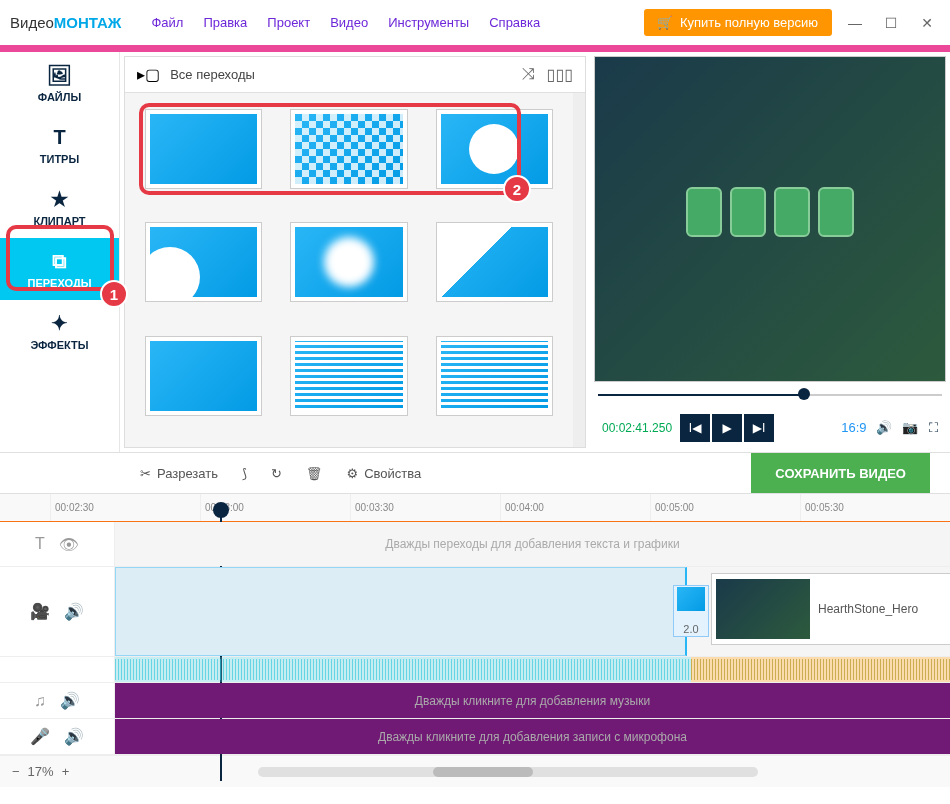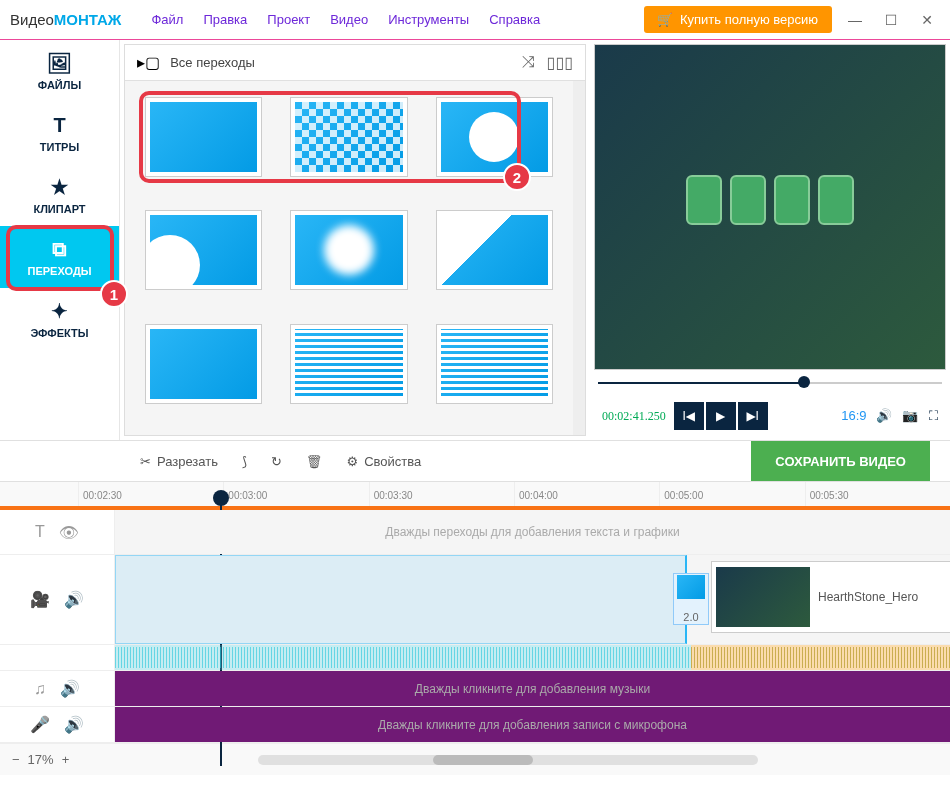--- a/index.html
+++ b/index.html
@@ -1,19 +1,19 @@
 <!DOCTYPE html>
 <html><head>
 <meta charset="utf-8">
 <style>
 * { margin: 0; padding: 0; box-sizing: border-box; font-family: Arial, sans-serif; }
 body { background: #fff; width: 950px; height: 804px; overflow: hidden; position: relative; }
 
 
-.titlebar { height: 40px; background: #fff; display: flex; align-items: center; padding: 0 10px; border-bottom: 1px solid #ec4899; }
+.titlebar { height: 52px; background: #fff; display: flex; align-items: center; padding: 0 10px; border-bottom: 7px solid #ec4899; }
 .logo { font-size: 15px; color: #333; }
 .logo .accent { color: #00a8e8; font-weight: bold; }
 .menubar { display: flex; gap: 20px; margin-left: 30px; }
 .menu-item { font-size: 13px; color: #6d28d9; cursor: pointer; }
 .titlebar-right { margin-left: auto; display: flex; align-items: center; gap: 10px; }
 .buy-btn { background: #ff9500; color: #fff; padding: 6px 14px; font-size: 13px; border-radius: 3px; display: flex; align-items: center; gap: 6px; cursor: pointer; }
 .win-btn { width: 26px; height: 26px; display: flex; align-items: center; justify-content: center; color: #666; cursor: pointer; font-size: 14px; }
 
 
 .main { display: flex; height: 400px; }
@@ -43,34 +43,34 @@
 
 .preview { width: 360px; display: flex; flex-direction: column; padding: 4px; }
 .preview-video { flex: 1; background: linear-gradient(135deg, #1a3a4a, #2d5a3d); position: relative; margin-bottom: 4px; border: 1px solid #ccc; }
 .preview-ui { position: absolute; top: 40%; left: 50%; transform: translateX(-50%); display: flex; gap: 8px; }
 .preview-ui div { width: 36px; height: 50px; background: #4a6; border-radius: 6px; border: 2px solid #8c9; }
 .preview-seek { height: 16px; position: relative; margin: 0 4px 6px; }
 .preview-seek-line { position: absolute; top: 50%; left: 0; right: 0; height: 2px; background: #ccc; }
 .preview-seek-prog { position: absolute; top: 50%; left: 0; width: 60%; height: 2px; background: #0a2540; }
 .preview-seek-dot { position: absolute; top: 50%; left: 60%; width: 12px; height: 12px; background: #0a2540; border-radius: 50%; transform: translate(-50%, -50%); }
 .preview-controls { height: 40px; display: flex; align-items: center; gap: 8px; padding: 0 8px; }
-.timecode { font-size: 12px; color: #0a5; font-family: Liberation Serif, serif; }
+.timecode { font-size: 12px; color: #0a5; font-family: Liberation Sans, sans-serif; }
 .play-btns { display: flex; gap: 2px; }
 .play-btn { width: 30px; height: 28px; background: #0a2540; color: #fff; display: flex; align-items: center; justify-content: center; cursor: pointer; font-size: 12px; }
 .preview-controls-right { margin-left: auto; display: flex; gap: 10px; align-items: flex-start; color: #0a2540; font-size: 13px; }
 .aspect { color: #2196f3; }
 
 
 .toolbar { height: 42px; border-top: 1px solid #e0e0e0; border-bottom: 1px solid #e0e0e0; display: flex; align-items: center; padding: 0 20px 0 140px; gap: 24px; }
 .tool { display: flex; align-items: center; gap: 6px; color: #555; font-size: 13px; cursor: pointer; }
 .save-btn { margin-left: auto; background: #4caf50; color: #fff; padding: 10px 24px; font-size: 13px; font-weight: bold; cursor: pointer; align-self: stretch; display: flex; align-items: center; }
 
 
 .timeline { background: #f9f9f9; position: relative; }
-.time-ruler { height: 28px; display: flex; padding-left: 78px; border-bottom: 4px solid #f97316; position: relative; }
+.time-ruler { height: 28px; display: flex; padding-left: 50px; border-bottom: 1px solid #f97316; position: relative; }
 .time-mark { flex: 1; font-size: 10px; color: #888; padding-top: 8px; text-align: left; border-left: 1px solid #eee; padding-left: 4px; }
 .playhead { position: absolute; left: 220px; top: 12px; bottom: -260px; width: 2px; background: #0a2540; }
 .playhead::before { content: ''; position: absolute; top: -4px; left: -7px; width: 16px; height: 16px; background: #0a2540; border-radius: 50%; }
 .track { display: flex; border-bottom: 1px solid #eee; }
 .track-head { width: 115px; display: flex; align-items: center; justify-content: center; gap: 14px; color: #999; font-size: 16px; background: #fff; border-right: 1px solid #eee; }
 .track-body { flex: 1; position: relative; }
 .track-text { height: 45px; }
 .track-text .track-body { background: #f5f5f5; display: flex; align-items: center; justify-content: center; font-size: 12px; color: #aaa; }
 .track-video { height: 90px; }
 .track-video .track-body { background: #f5f5f5; }

